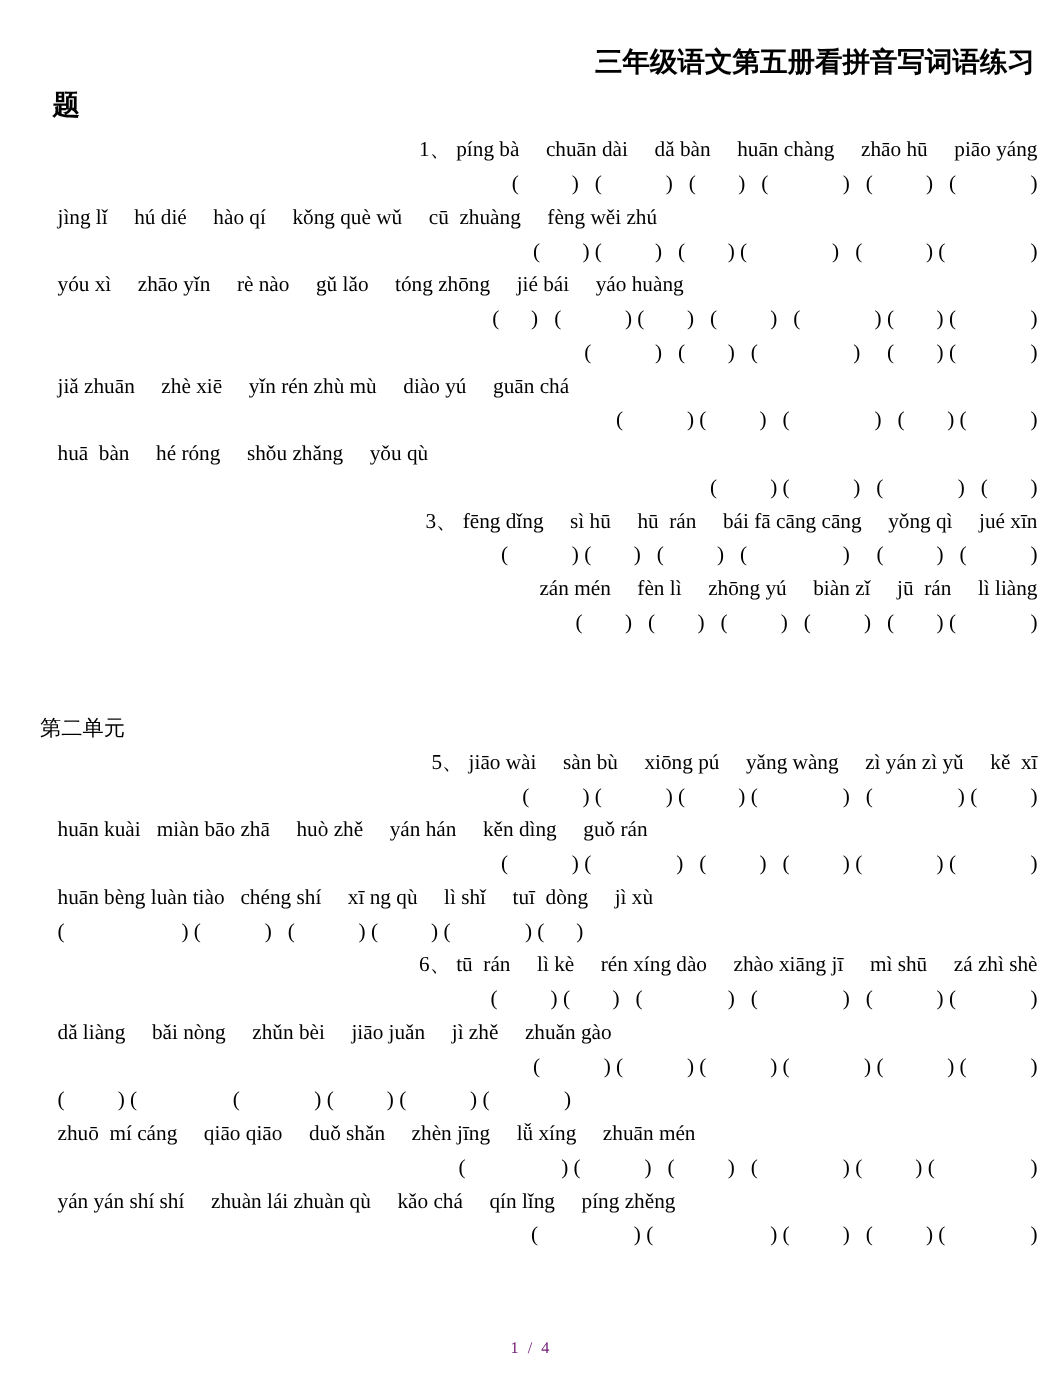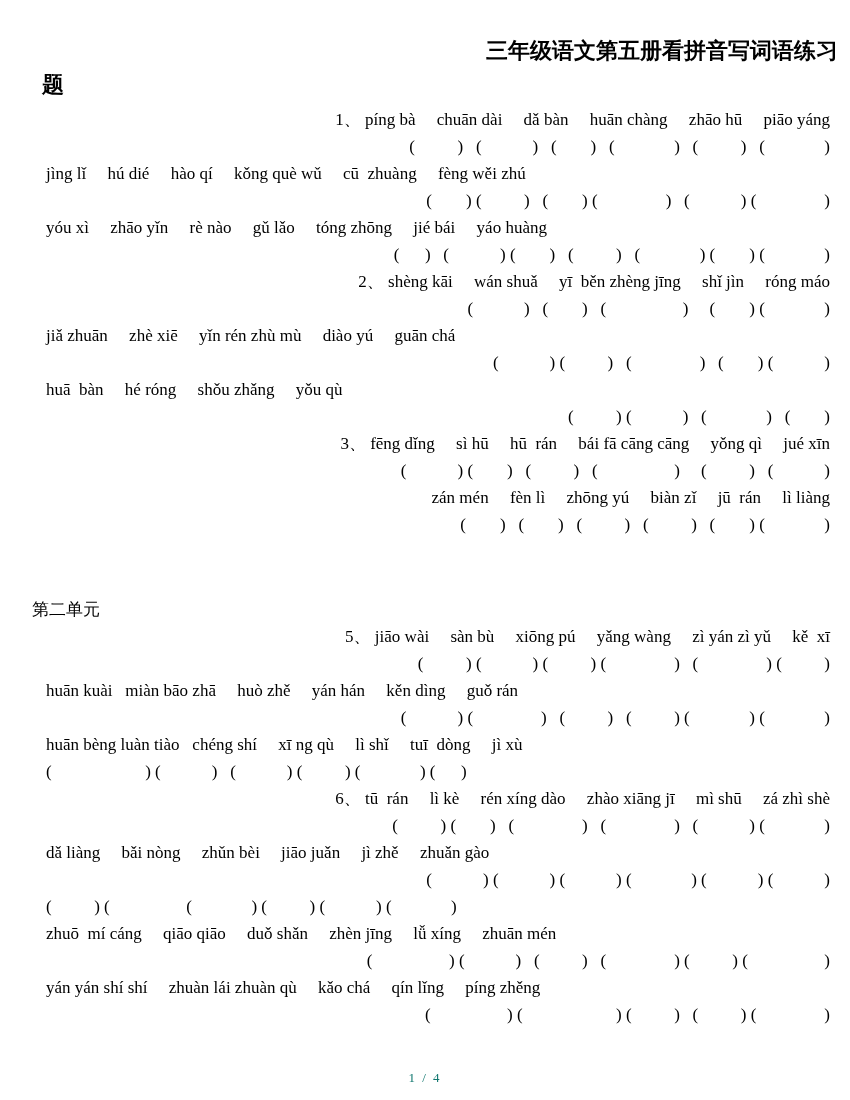--- a/index.html
+++ b/index.html
@@ -19,21 +19,21 @@
     position: relative;
     width: 850px;
     height: 1100px;
     box-sizing: border-box;
     padding: 0;
   }
   
   .title-block {
     padding-top: 34px;
     padding-left: 42px;
-    padding-right: 12px;
+    padding-right: 22px;
   }
   .doc-title {
     font-family: "DejaVu Sans", sans-serif;
     font-weight: bold;
     font-size: 22px;
     line-height: 34px;
     text-align: right;
     margin: 0;
     letter-spacing: 0px;
   }
@@ -76,21 +76,21 @@
   }
   .gap-big { height: 58px; }
   
   .footer {
     position: absolute;
     left: 0;
     right: 0;
     bottom: 14px;
     text-align: center;
     font-size: 13px;
-    color: #0f766e;
+    color: #701a75;
     font-family: "Liberation Serif", serif;
     letter-spacing: 2px;
   }
 </style>
 </head>
 <body>
 
 <div class="page">
 
   <div class="title-block">
@@ -105,21 +105,20 @@
     <div>
       <div class="line pin noindent">1、 píng bà     chuān dài     dǎ bàn     huān chàng     zhāo hū     piāo yáng</div>
       <div class="line par noindent">(          )   (            )   (        )   (              )   (          )   (              )</div>
       <div class="line pin indent">jìng lǐ     hú dié     hào qí     kǒng què wǔ     cū  zhuàng     fèng wěi zhú</div>
       <div class="line par noindent">(        ) (          )   (        ) (                )   (            ) (                )</div>
       <div class="line pin indent">yóu xì     zhāo yǐn     rè nào     gǔ lǎo     tóng zhōng     jié bái     yáo huàng</div>
       <div class="line par noindent">(      )   (            ) (        )   (          )   (              ) (        ) (              )</div>
     </div>
 
     <div>
-      <div class="line pin noindent">2、 shèng kāi     wán shuǎ     yī  běn zhèng jīng     shǐ jìn     róng máo</div>
       <div class="line par noindent">(            )   (        )   (                  )     (        ) (              )</div>
       <div class="line pin indent">jiǎ zhuān     zhè xiē     yǐn rén zhù mù     diào yú     guān chá</div>
       <div class="line par noindent">(            ) (          )   (                )   (        ) (            )</div>
       <div class="line pin indent">huā  bàn     hé róng     shǒu zhǎng     yǒu qù</div>
       <div class="line par noindent">(          ) (            )   (              )   (        )</div>
     </div>
 
     <div>
       <div class="line pin noindent">3、 fēng dǐng     sì hū     hū  rán     bái fā cāng cāng     yǒng qì     jué xīn</div>
       <div class="line par noindent">(            ) (        )   (          )   (                  )     (          )   (            )</div>

